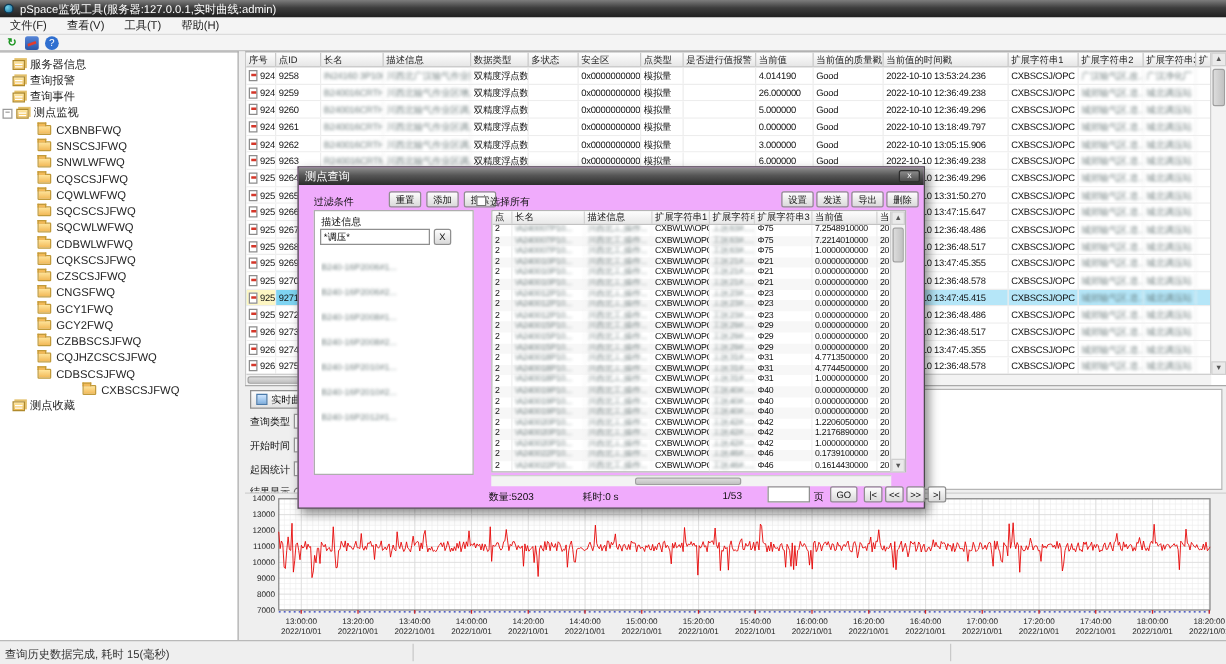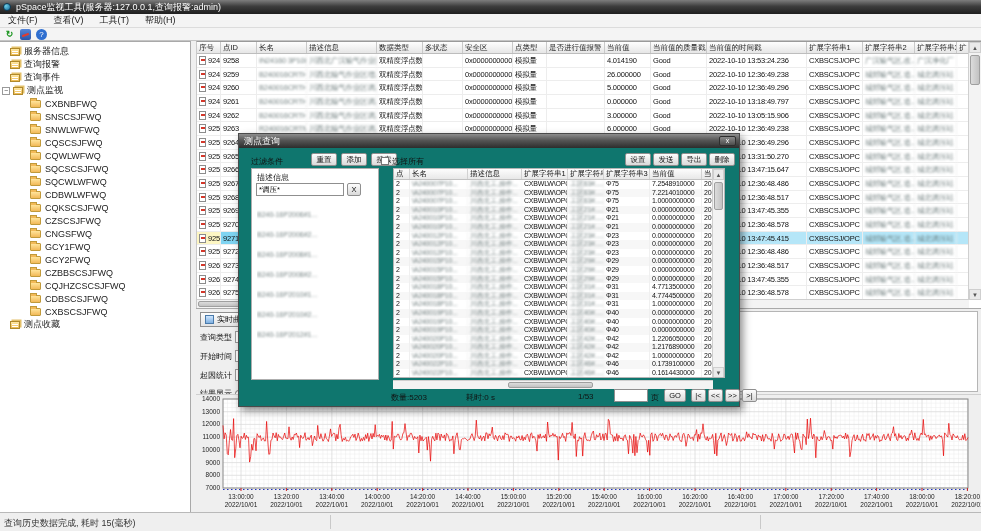--- a/index.html
+++ b/index.html
@@ -54,21 +54,21 @@
   .qrow{position:absolute;left:4px;display:flex;align-items:center;gap:3px;white-space:nowrap;}
   .qfield{border:1px solid #999;background:#fff;height:12px;line-height:11px;padding:0 2px;font-size:7.5px;overflow:hidden;width:86px;}
   .radio{width:7px;height:7px;border:1px solid #777;border-radius:50%;background:#fff;display:inline-block;}
   
   #chartpanel{position:absolute;left:196px;top:394px;width:785px;height:118px;background:#efefef;border-top:1px solid #cfcfcf;}
   
   #statusbar{position:absolute;left:0;top:512px;width:981px;height:19px;background:#efefef;border-top:1px solid #b9b9b9;font-size:9px;color:#333;}
   #statustext{position:absolute;left:4px;top:4px;}
   .status-div{position:absolute;top:2px;bottom:2px;width:1px;background:#c9c9c9;}
   
-  #dialog{position:absolute;left:238px;top:133px;width:502px;height:274px;background:#0f766e;border:1px solid #4a4a4a;box-shadow:3px 4px 8px rgba(0,0,0,.45);z-index:40;}
+  #dialog{position:absolute;left:238px;top:133px;width:502px;height:274px;background:#f0abfc;border:1px solid #4a4a4a;box-shadow:3px 4px 8px rgba(0,0,0,.45);z-index:40;}
   #dlgtitle{position:absolute;left:0;top:0;right:0;height:14px;background:linear-gradient(#8d8d8d,#565656 45%,#2c2c2c);color:#fff;font-size:9px;line-height:14px;padding-left:5px;}
   #dlgclose{position:absolute;right:3px;top:2px;width:17px;height:10px;background:linear-gradient(#8a8a8a,#4d4d4d);border:1px solid #2e2e2e;border-radius:2px;color:#fff;font-size:7px;line-height:8px;text-align:center;}
   .btn{position:absolute;height:13px;font-size:7.5px;line-height:11px;text-align:center;background:linear-gradient(#fdfdfd,#dadada);border:1px solid #8f8f8f;border-radius:2px;color:#111;}
   #dlg-label-filter{position:absolute;left:12px;top:22px;font-size:8px;}
   .chk{position:absolute;width:8px;height:8px;border:1px solid #777;background:#fff;}
   #dlg-selectall-label{position:absolute;left:153px;top:22px;font-size:8px;}
   #dlg-leftbox{position:absolute;left:12px;top:34px;width:128px;height:212px;background:#fff;border:1px solid #aeaeae;}
   #dlg-desc-label{position:absolute;left:5px;top:3px;font-size:8px;}
   #dlg-filter-input{position:absolute;left:4px;top:14px;width:88px;height:13px;border:1px solid #8f8f8f;font-size:7.5px;font-family:"Liberation Sans",sans-serif;padding:0 2px;background:#fff;}
   #dlg-clear{left:95px;top:14px;width:14px;}
@@ -83,21 +83,21 @@
   #dlg-hscroll{position:absolute;left:154px;top:246px;width:320px;height:9px;}
   #dlg-footer span{position:absolute;font-size:8px;}
   #dlg-pageinput{position:absolute;left:375px;top:255px;width:34px;height:13px;border:1px solid #8f8f8f;font-size:8px;padding:0 2px;font-family:"Liberation Sans",sans-serif;}
   .navbtn{width:15px;}
 </style>
 </head>
 <body>
 
 <div id="titlebar">
   <span id="appicon"></span>
-  <span id="titletext">pSpace监视工具(服务器:127.0.0.1,查询报警:admin)</span>
+  <span id="titletext">pSpace监视工具(服务器:127.0.0.1,实时曲线:admin)</span>
 </div>
 
 <div id="menubar">
     <div class="menu-item">文件(F)</div>
     <div class="menu-item">查看(V)</div>
     <div class="menu-item">工具(T)</div>
     <div class="menu-item">帮助(H)</div>
   </div>
 <div id="toolbar">
     <div class="tb refresh">↻</div>
@@ -181,21 +181,21 @@
         <span>CZBBSCSJFWQ</span>
       </div>
       <div class="tree-row" style="padding-left: 30px;">
         <span class="folder-icon"></span>
         <span>CQJHZCSCSJFWQ</span>
       </div>
       <div class="tree-row" style="padding-left: 30px;">
         <span class="folder-icon"></span>
         <span>CDBSCSJFWQ</span>
       </div>
-      <div class="tree-row" style="padding-left: 30px;">
+      <div class="tree-row" style="padding-left: 30px; margin-left: 36px;">
         <span class="folder-icon"></span>
         <span>CXBSCSJFWQ</span>
       </div>
       <div class="tree-row" style="padding-left: 10px;">
         <span class="cards-icon"></span>
         <span>测点收藏</span>
       </div>
     </div>
   </div>
 

